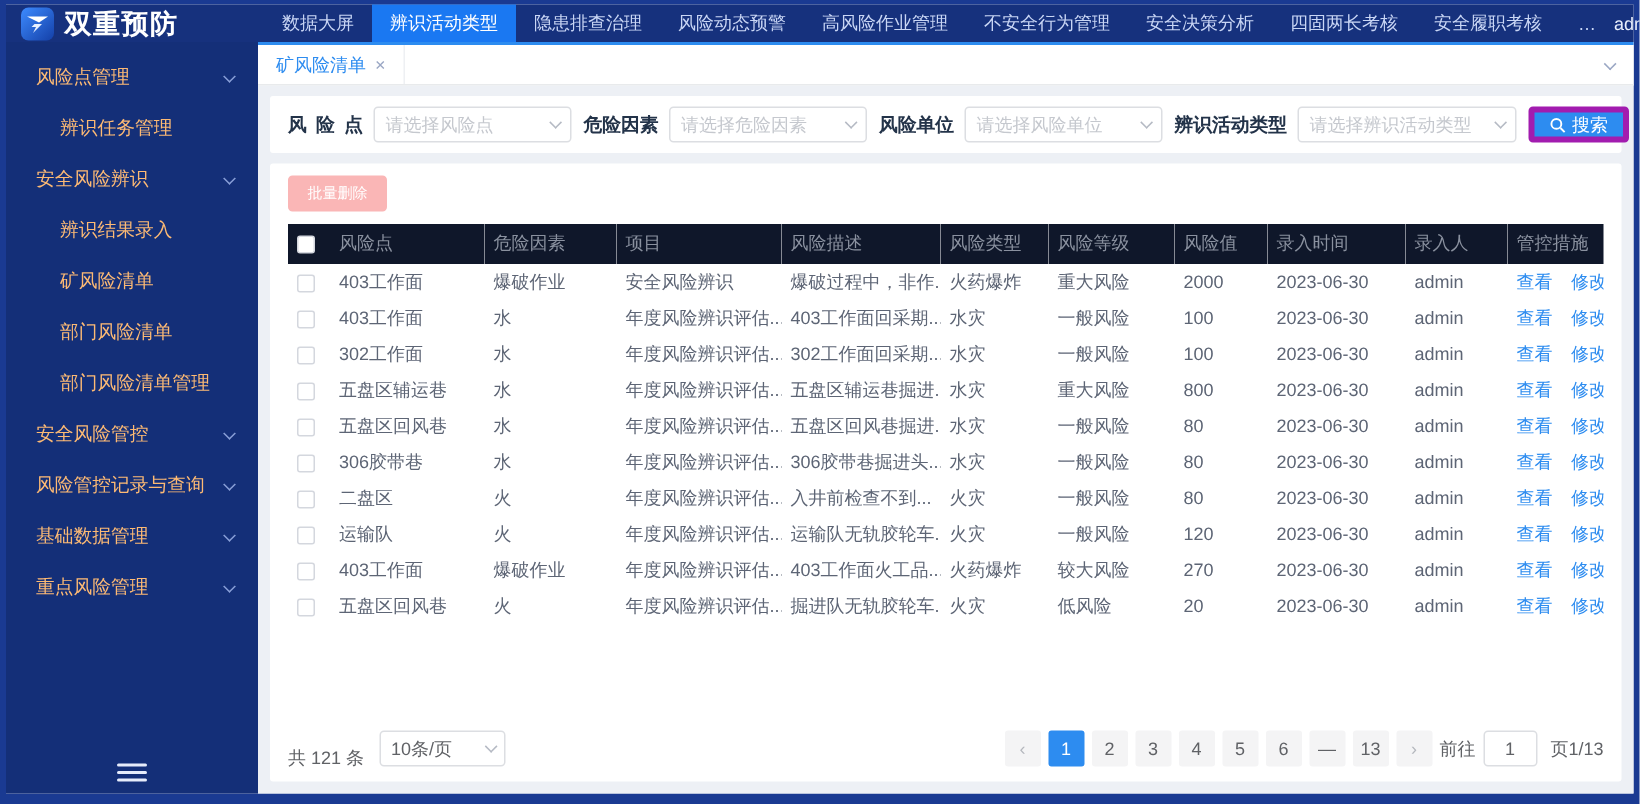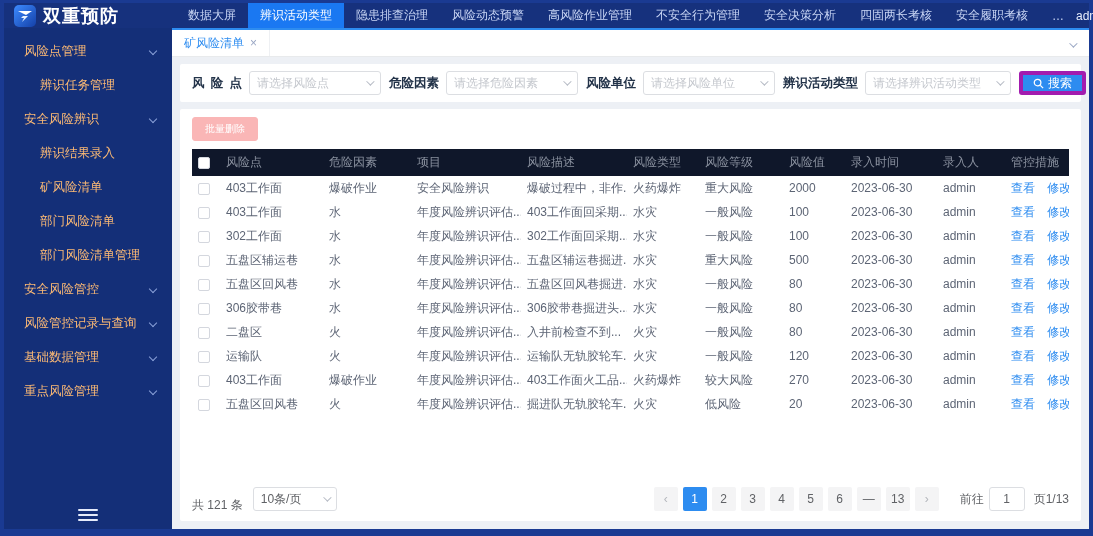--- a/index.html
+++ b/index.html
@@ -62,21 +62,21 @@
   .op-link { color:#2d8cf0; margin-right:9px; cursor:pointer; text-decoration:none; }
 
   .pagination { margin-top:auto; height:36px; display:flex; align-items:center; font-size:12px; color:#606266; flex:none; }
   .pg-total { margin-right:10px;margin-top:12px; }
   .pg-size { width:84px; height:24px; border:1px solid #dcdee2; border-radius:3px; display:flex; align-items:center; padding:0 7px; position:relative; color:#606266; cursor:pointer; }
   .pg-size .chev { position:absolute; right:7px; border-color:#b5bac4; }
   .pg-right { margin-left:auto; display:flex; align-items:center; gap:5px; }
   .page { min-width:24px; height:24px; line-height:24px; text-align:center; background:#f4f4f5; color:#606266; border-radius:2px; padding:0 4px; cursor:pointer; }
   .page[data-state="active"] { background:#2d8cf0; color:#fff; }
   .page[data-state="prev"], .page[data-state="next"] { color:#b4b7bd; }
-  .pg-goto-label { margin-left:16px; }
+  .pg-goto-label { margin-left:0; }
   .pg-goto-input { width:36px; height:24px; border:1px solid #dcdee2; border-radius:3px; text-align:center; font-size:12px; color:#606266; }
   .pg-indicator { margin-left:4px; }
 </style>
 </head>
 <body>
 
 <div class="app">
 
   <div class="topbar">
     <div class="brand">
@@ -337,21 +337,21 @@
                 </tr>
 
                 <tr>
                   <td><span class="checkbox"></span></td>
                   <td>五盘区辅运巷</td>
                   <td>水</td>
                   <td>年度风险辨识评估...</td>
                   <td>五盘区辅运巷掘进...</td>
                   <td>水灾</td>
                   <td>重大风险</td>
-                  <td>500</td>
+                  <td>800</td>
                   <td>2023-06-30</td>
                   <td>admin</td>
                   <td>
                     <a class="op-link">查看</a>
                     <a class="op-link">修改</a>
                     
                   </td>
                 </tr>
 
                 <tr>

